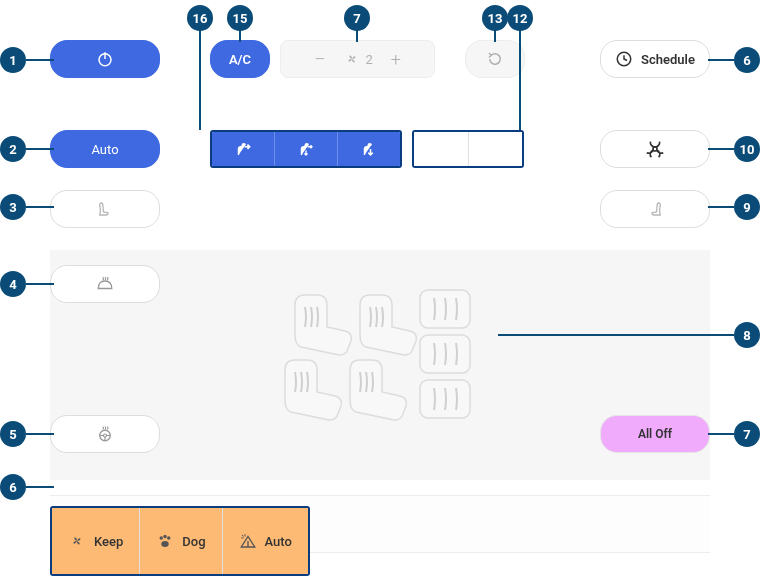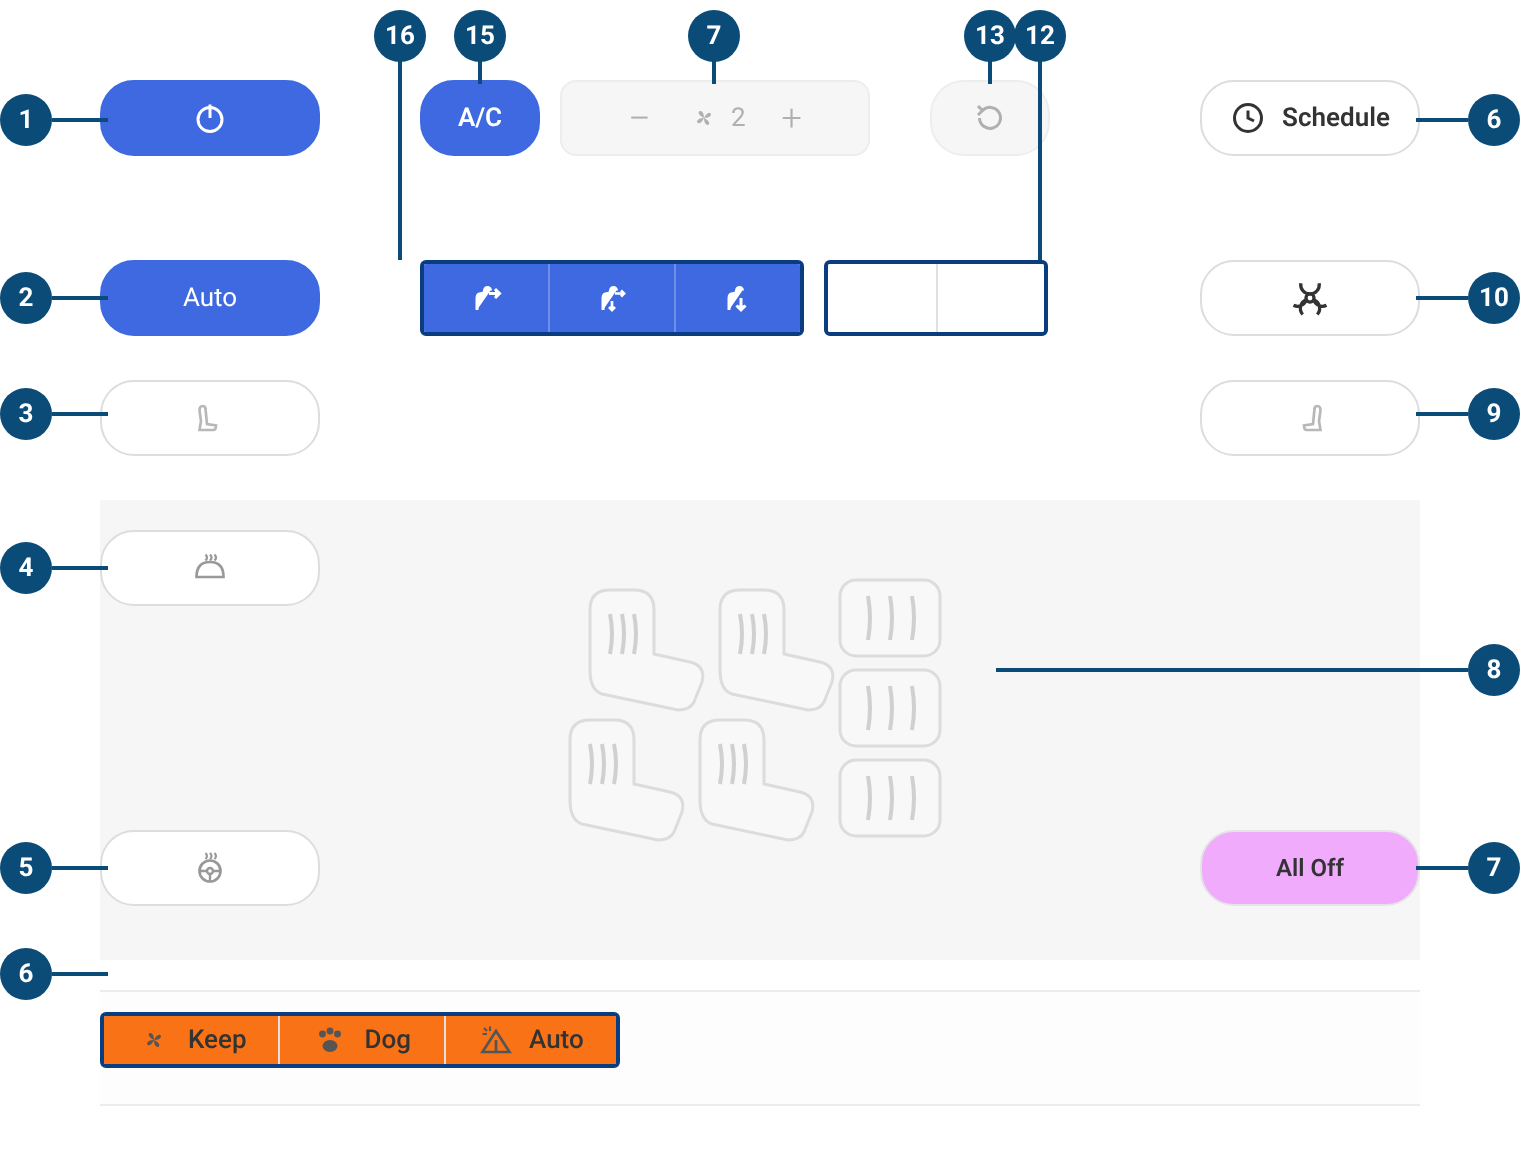--- a/index.html
+++ b/index.html
@@ -138,25 +138,25 @@
   
   .modes{
     position:absolute;left:0;top:10px;
     display:flex;
     border:2px solid #0A3C80;
     border-radius:3px;
     overflow:hidden;
   }
   .modes .mbtn{
     display:flex;align-items:center;gap:8px;
-    padding:3px 16px;
+    padding:24px 16px;
     font-size:13px;
     font-weight:500;
     border-right:1px solid #E0E0E0;
-    background:#f97316;
+    background:#fdba74;
   }
   .modes .mbtn:last-child{border-right:none;}
 
   
   .callout{
     position:absolute;
     width:26px;height:26px;
     border-radius:50%;
     background:var(--dark-blue);
     color:#FFFFFF;

